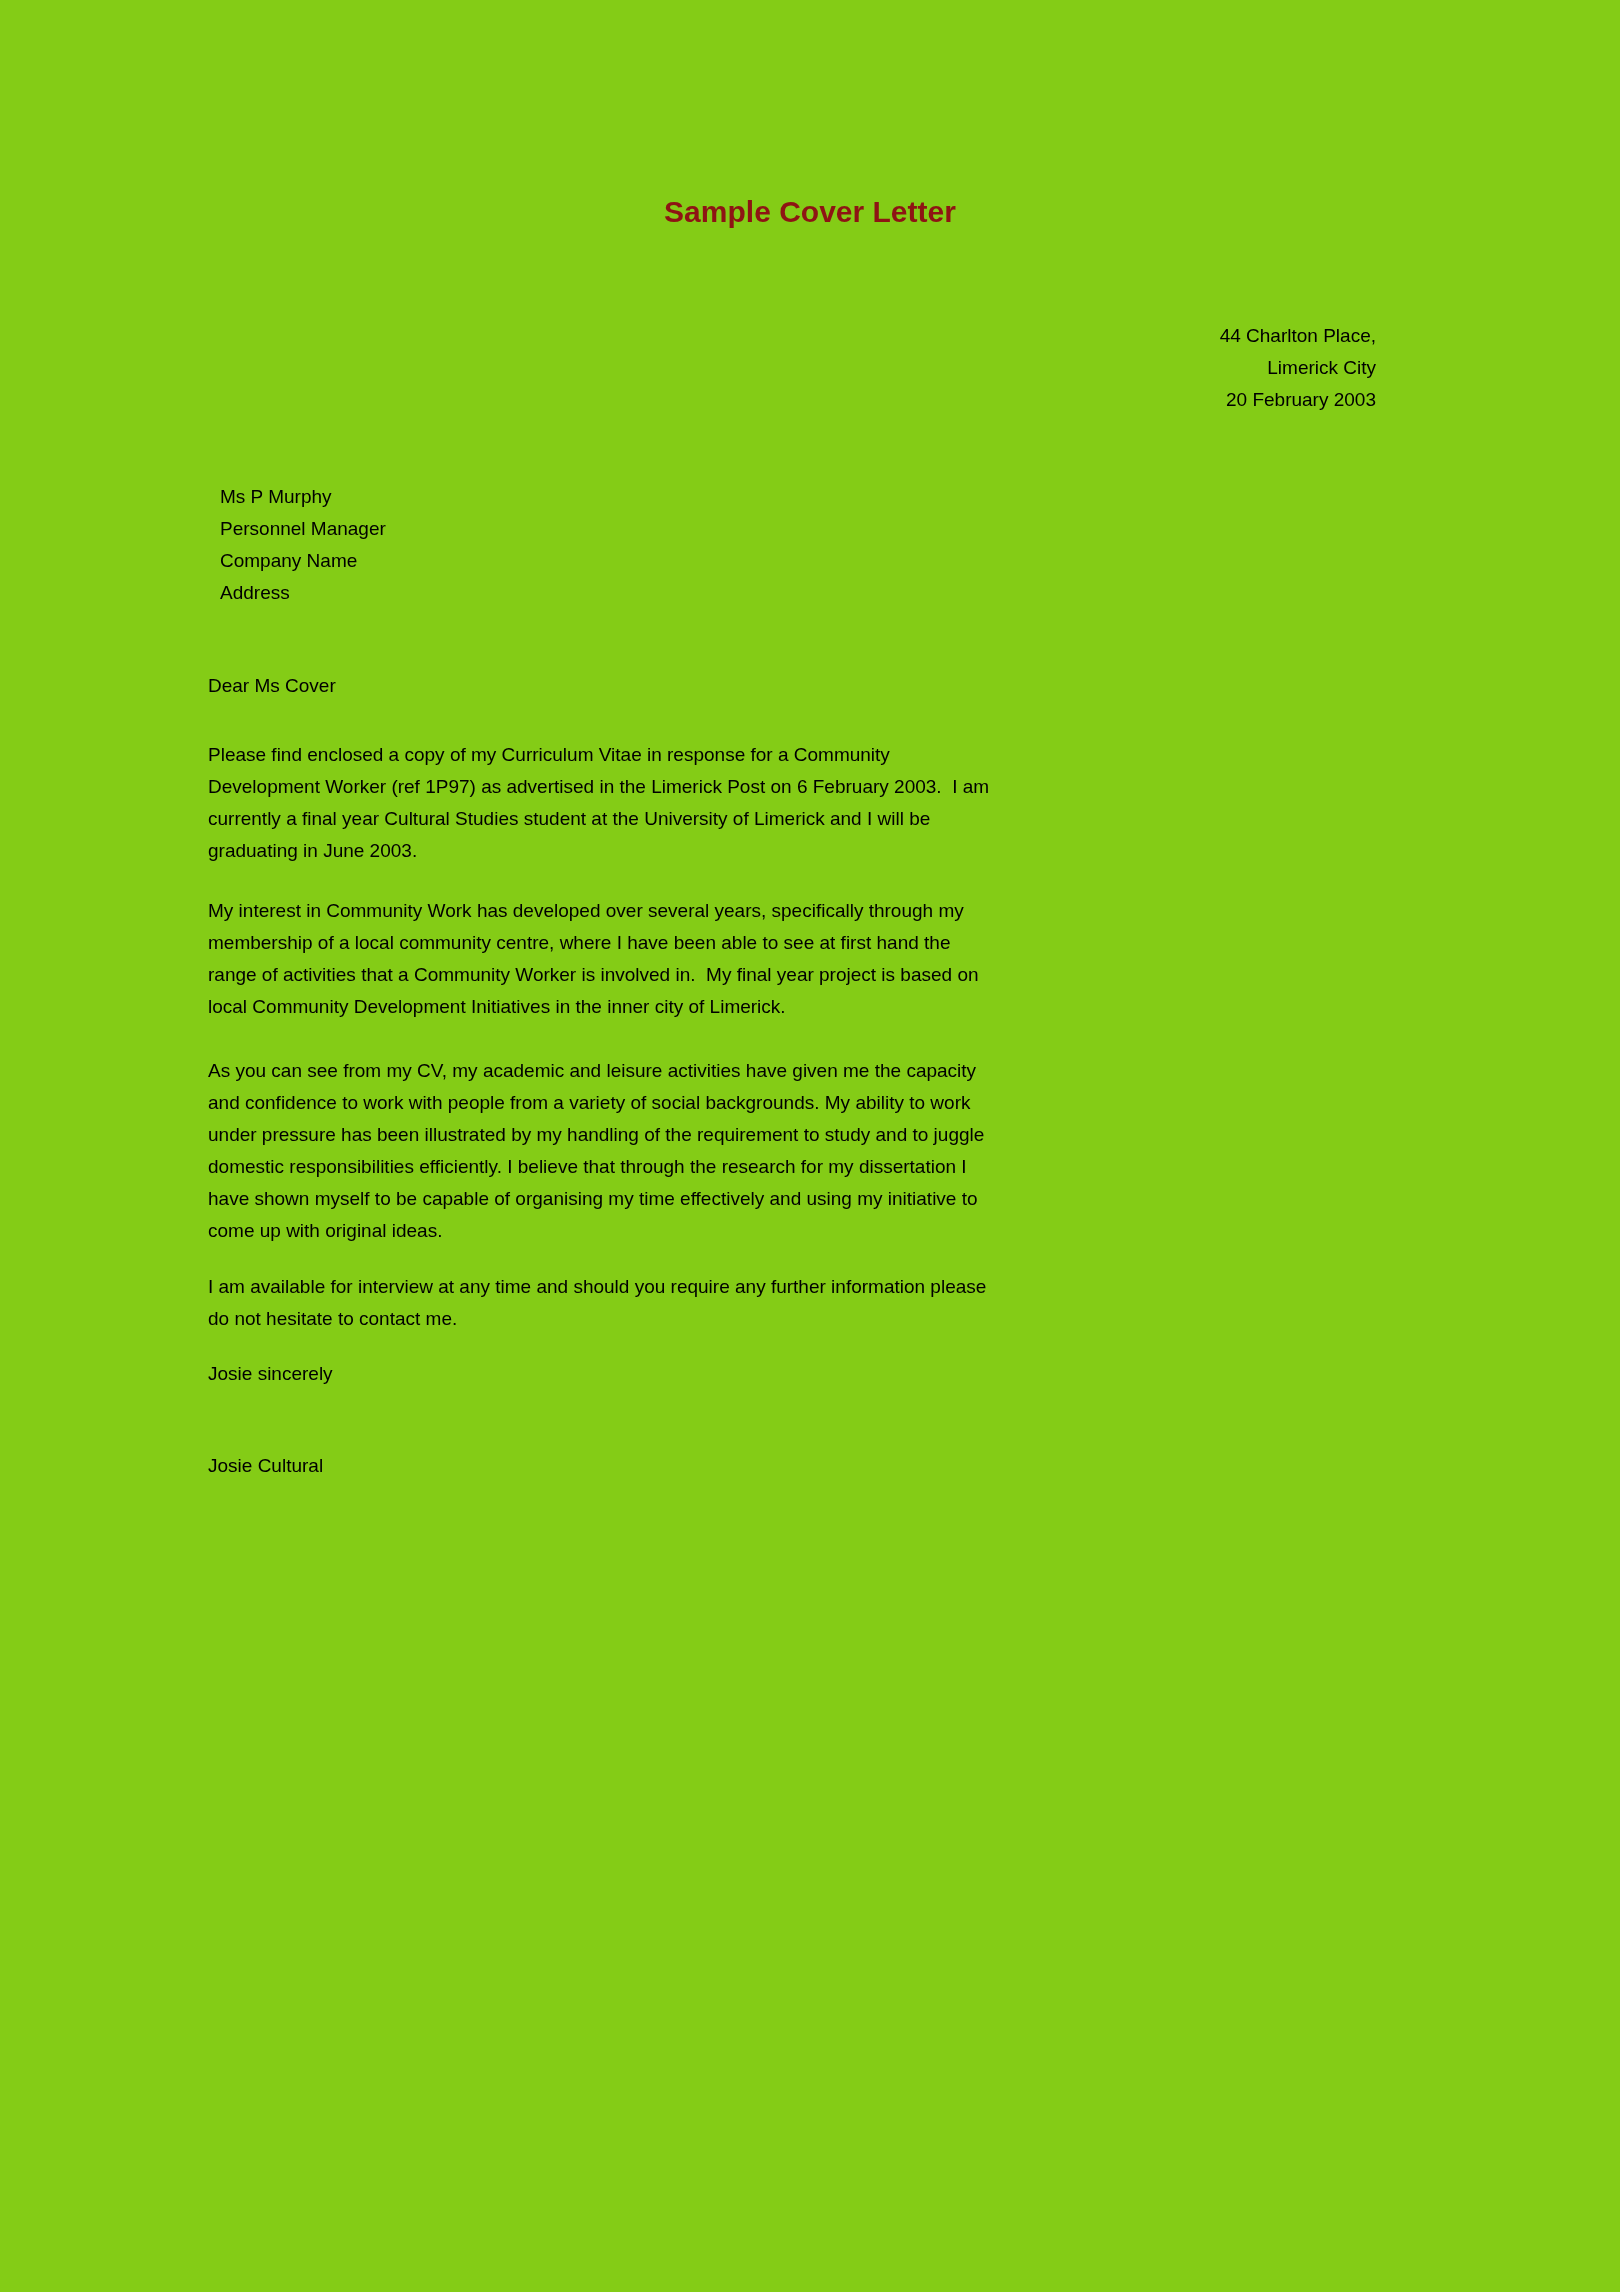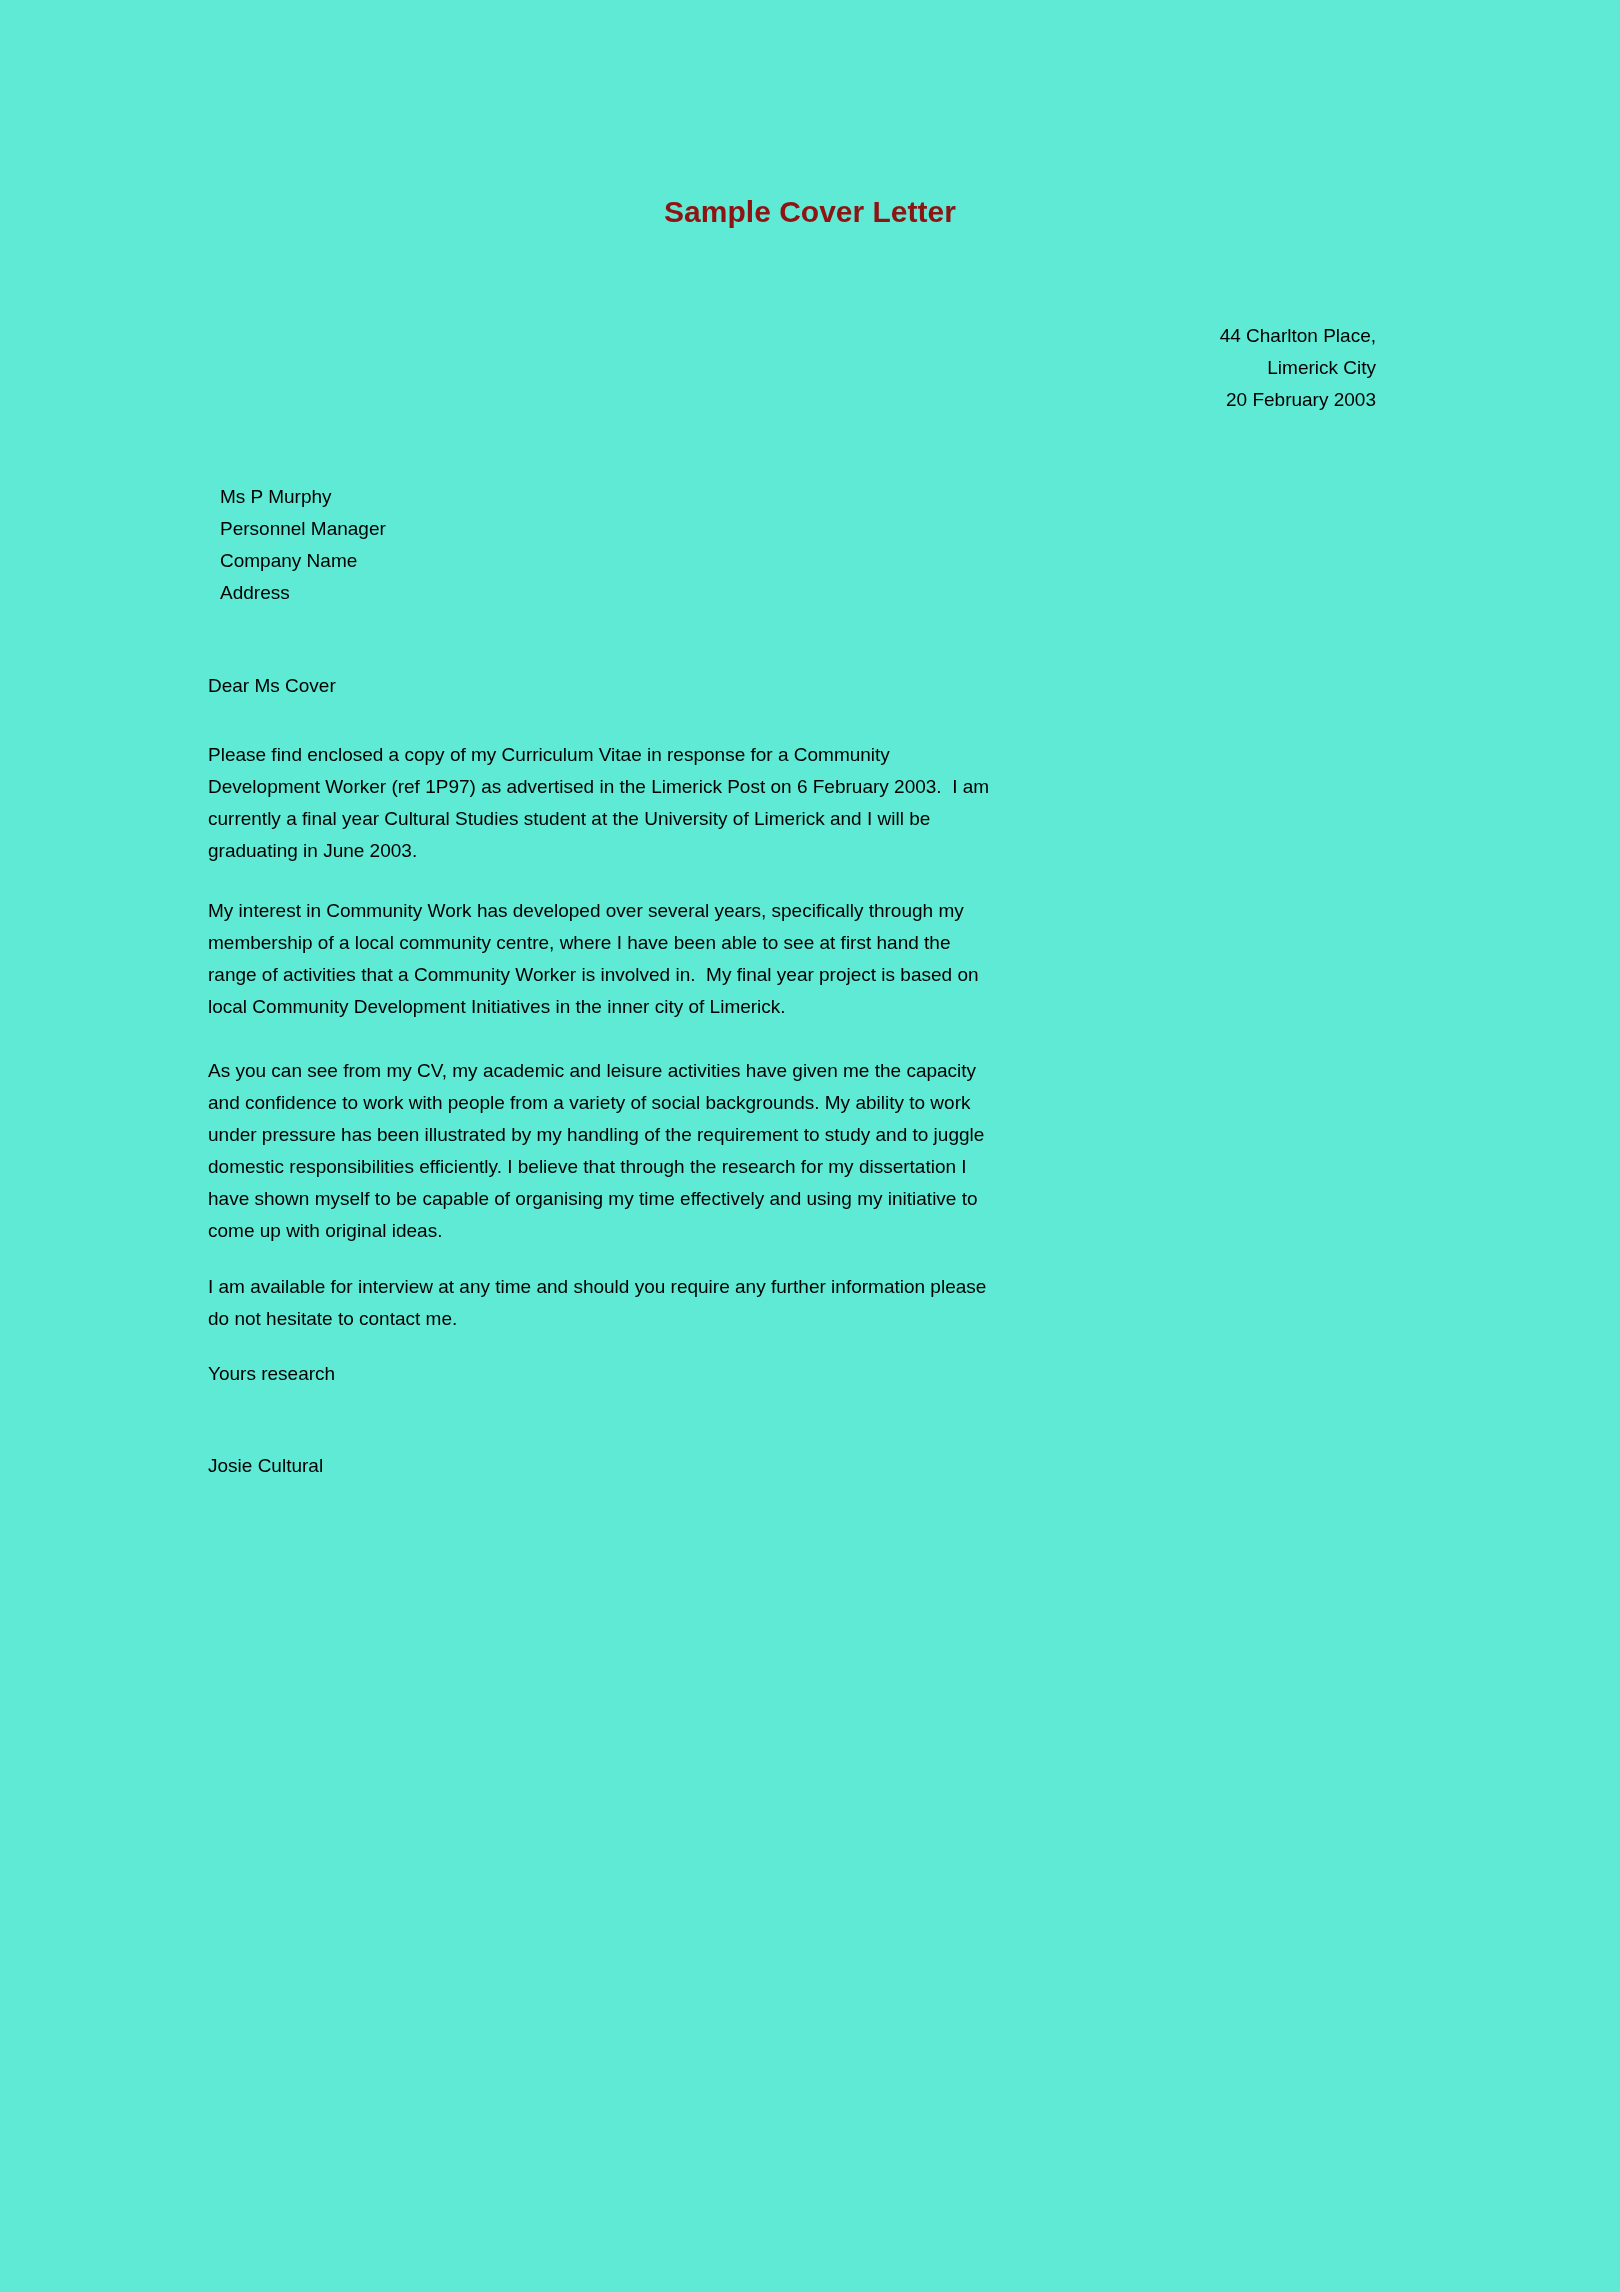--- a/index.html
+++ b/index.html
@@ -4,21 +4,21 @@
 <style>
   html, body {
     margin: 0;
     padding: 0;
     background: #ffffff;
   }
   .page {
     position: relative;
     width: 1620px;
     height: 2293px;
-    background: #5eead4;
+    background: #84cc16;
     font-family: "Liberation Sans", "DejaVu Sans", sans-serif;
     color: #000000;
     overflow: hidden;
   }
   .doc-title {
     position: absolute;
     top: 194px;
     left: 0;
     width: 1620px;
     text-align: center;
@@ -79,18 +79,18 @@
 come up with original ideas.</div>
 
   <div class="block para para-2">My interest in Community Work has developed over several years, specifically through my
 membership of a local community centre, where I have been able to see at first hand the
 range of activities that a Community Worker is involved in.  My final year project is based on
 local Community Development Initiatives in the inner city of Limerick.</div>
 
   <div class="block para para-4">I am available for interview at any time and should you require any further information please
 do not hesitate to contact me.</div>
 
-  <div class="block closing">Yours research</div>
+  <div class="block closing">Josie sincerely</div>
 
   <div class="block signature">Josie Cultural</div>
 
 </div>
 
 
 </body></html>

